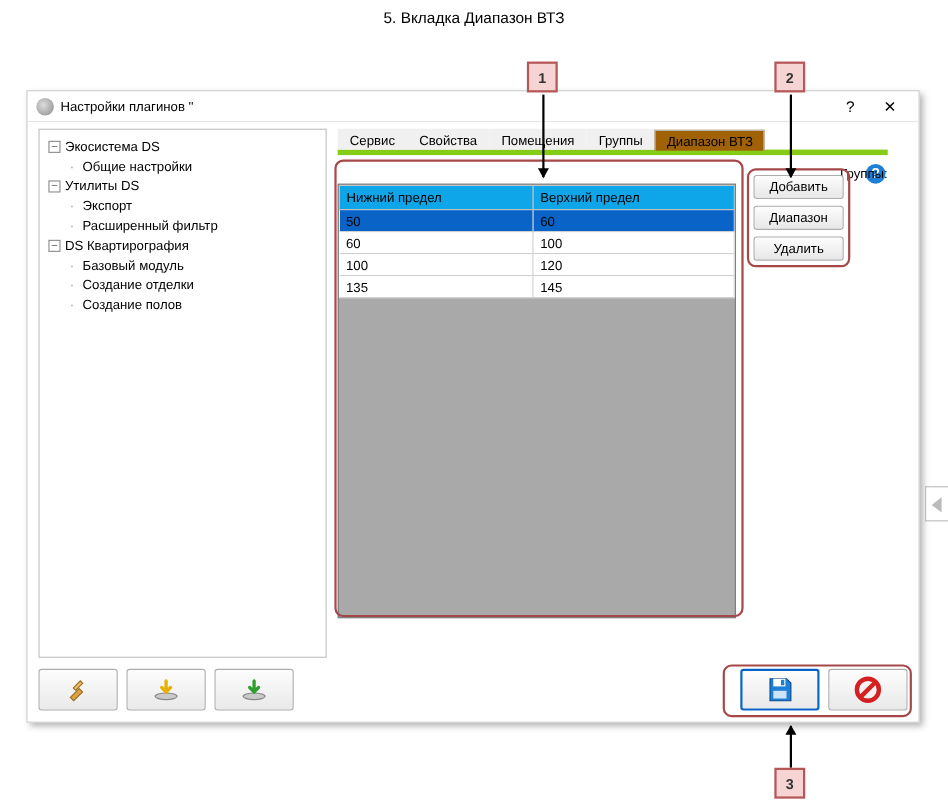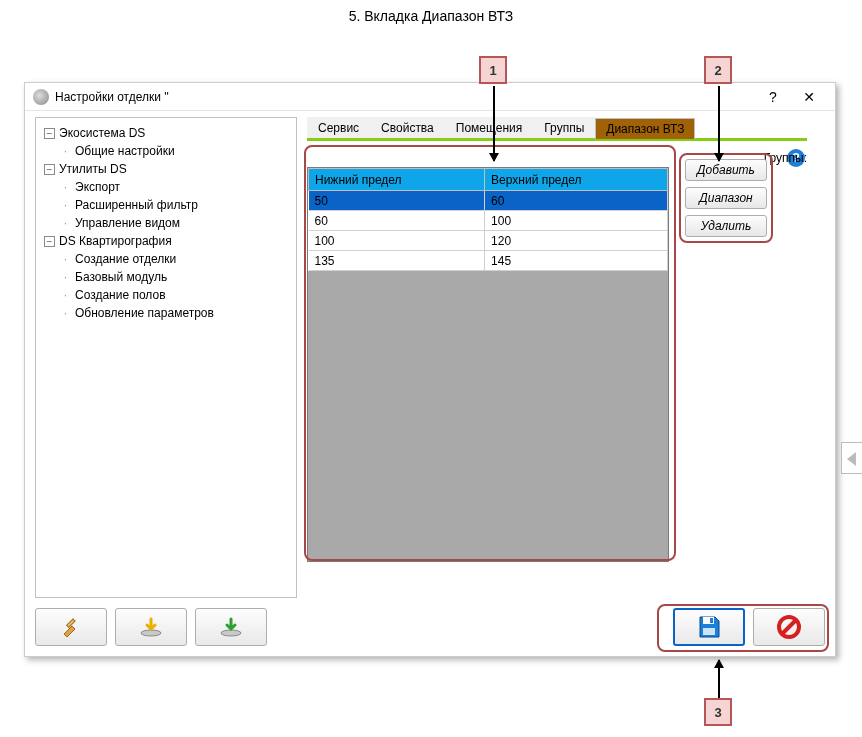--- a/index.html
+++ b/index.html
@@ -113,21 +113,21 @@
   .tree .dash {
     display: inline-block;
     width: 11px;
     margin-right: 4px;
     color: #999;
     text-align: center;
   }
   .right-panel { flex: 1; position: relative; }
   .tabs {
     display: flex;
-    border-bottom: 3px solid #84cc16;
+    border-bottom: 5px solid #84cc16;
     height: 24px;
   }
   .tab {
     padding: 3px 10px;
     border: 1px solid transparent;
     border-bottom: none;
     font-size: 12px;
     cursor: pointer;
     background: #f0f0f0;
     margin-right: 0;
@@ -210,21 +210,20 @@
     gap: 6px;
   }
   .btn {
     border: 1px solid #adadad;
     border-radius: 3px;
     background: linear-gradient(#fdfdfd, #e7e7e7);
     padding: 3px 4px;
     text-align: center;
     cursor: pointer;
     font-size: 12px;
-    font-style: italic;
   }
   .bottom-bar {
     position: absolute;
     left: 10px; right: 10px; bottom: 8px;
     height: 42px;
     display: flex;
     align-items: center;
   }
   .toolbtn {
     width: 72px;
@@ -271,51 +270,49 @@
 <div class="callout-arrow" style="left:718px; top:86px; height:75px;"></div>
 
 <div class="callout" style="left:704px; top:698px;">3</div>
 <div class="callout-arrow up" style="left:718px; top:660px; height:38px;"></div>
 
 <div class="chevron-tab"></div>
 
 <div class="outer-frame">
   <div class="titlebar">
     <div class="app-icon"></div>
-    <div class="title">Настройки отделки ''</div>
+    <div class="title">Настройки плагинов ''</div>
     <div class="winbtn">?</div>
     <div class="winbtn">✕</div>
   </div>
 
   <div class="dialog-body">
 
     <div class="tree-panel">
       <div class="tree">
         <ul>
           <li>
             <span class="toggle">−</span><span>Экосистема DS</span>
             <ul>
               <li><span class="dash">·</span><span>Общие настройки</span></li>
             </ul>
           </li>
           <li>
             <span class="toggle">−</span><span>Утилиты DS</span>
             <ul>
               <li><span class="dash">·</span><span>Экспорт</span></li>
               <li><span class="dash">·</span><span>Расширенный фильтр</span></li>
-              <li><span class="dash">·</span><span>Управление видом</span></li>
             </ul>
           </li>
           <li>
             <span class="toggle">−</span><span>DS Квартирография</span>
             <ul>
+              <li><span class="dash">·</span><span>Базовый модуль</span></li>
               <li><span class="dash">·</span><span>Создание отделки</span></li>
-              <li><span class="dash">·</span><span>Базовый модуль</span></li>
               <li><span class="dash">·</span><span>Создание полов</span></li>
-              <li><span class="dash">·</span><span>Обновление параметров</span></li>
             </ul>
           </li>
         </ul>
       </div>
     </div>
 
     <div class="right-panel">
       <div class="tabs">
         <div class="tab">Сервис</div>
         <div class="tab">Свойства</div>

